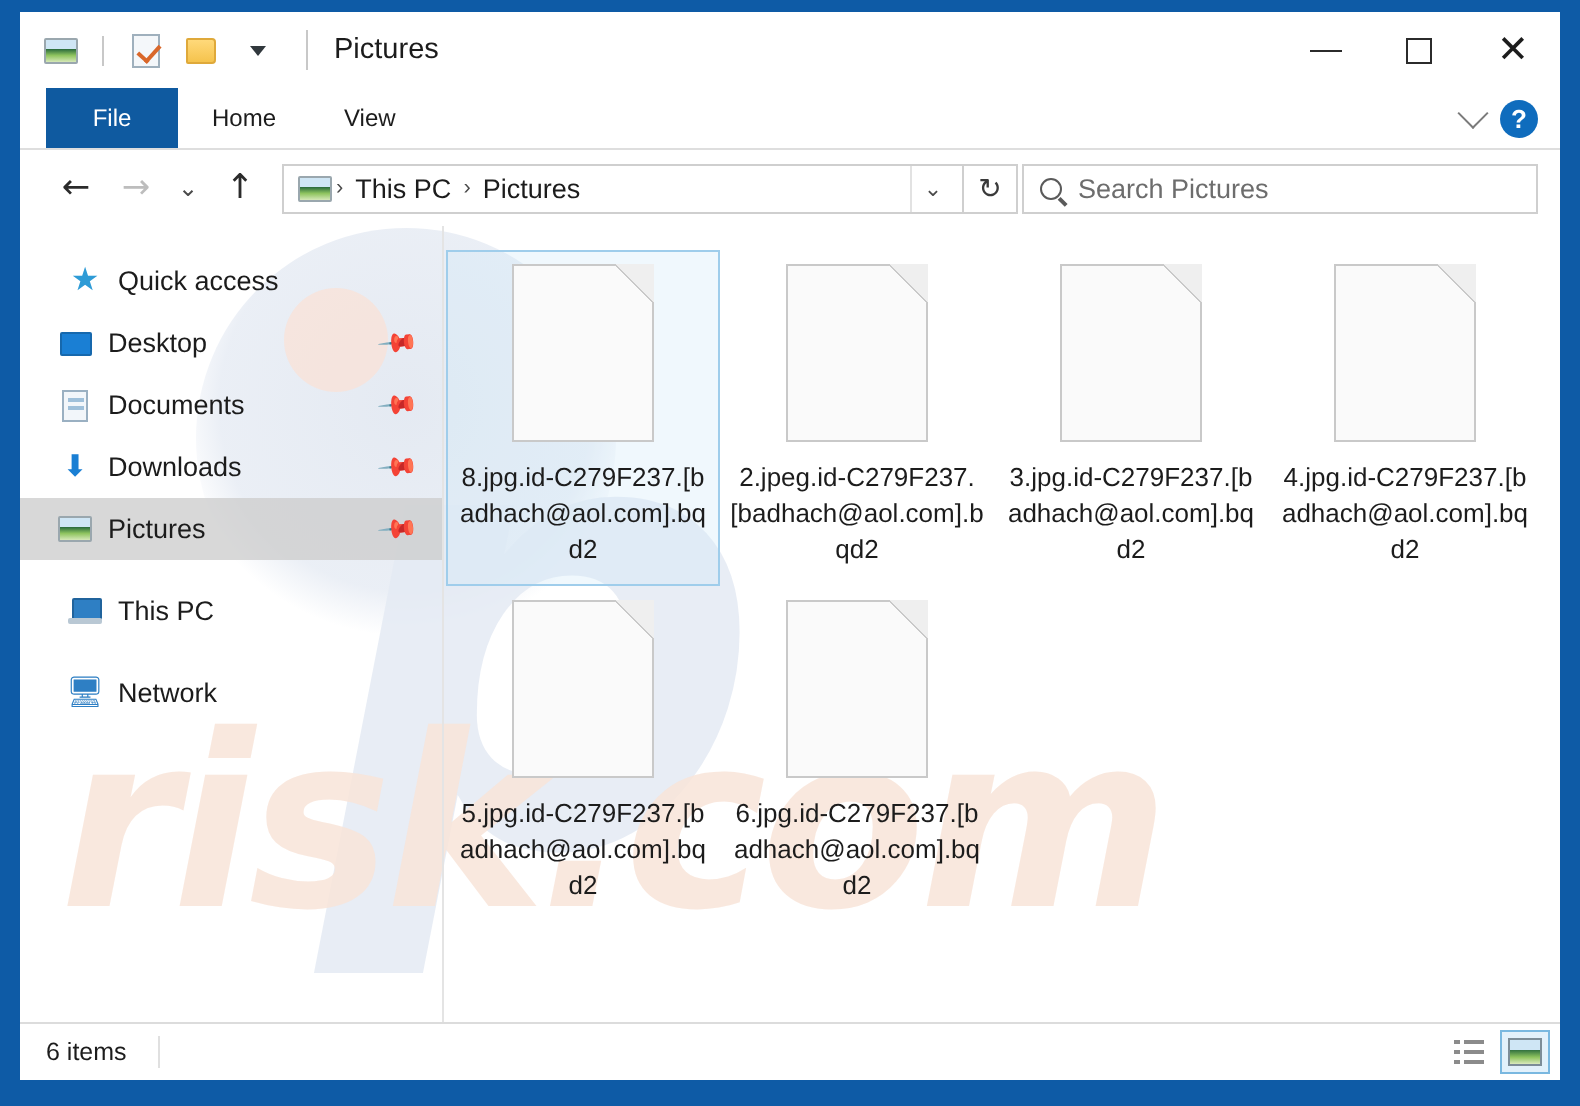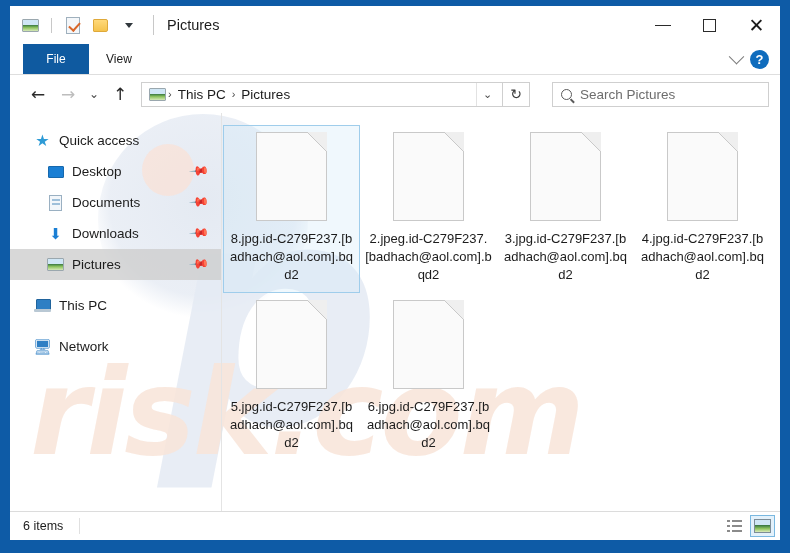--- a/index.html
+++ b/index.html
@@ -216,27 +216,27 @@
   }
   #refresh-btn {
     width: 27px; height: 25px;
     border: 1px solid #cfcfcf;
     border-left: none;
     background: #fff;
     display: flex; align-items: center; justify-content: center;
     font-size: 14px; color: #3a3a3a;
   }
   #search-box {
-    width: 217px;
+    width: 258px;
     height: 25px;
     border: 1px solid #cfcfcf;
     background: #fff;
     display: flex;
     align-items: center;
-    margin-left: 22px;
+    margin-left: 2px;
     padding: 0 6px;
     gap: 8px;
   }
   #search-icon {
     width: 11px; height: 11px;
     border: 1.5px solid #5a5a5a;
     border-radius: 50%;
     position: relative;
     flex: none;
     margin-left: 2px;
@@ -264,21 +264,21 @@
   }
   .nav-item {
     height: 31px;
     display: flex;
     align-items: center;
     padding-right: 14px;
     gap: 8px;
   }
   .nav-item.selected { background: rgba(205,205,205,.78); }
   .nav-item.level0 { padding-left: 24px; }
-  .nav-item.level1 { padding-left: 37px; }
+  .nav-item.level1 { padding-left: 19px; }
   .nav-label { flex: 1; white-space: nowrap; }
   .nav-ico { width: 17px; height: 17px; flex: none; display: flex; align-items: center; justify-content: center; }
 
   .ico-star { color: #2e9bd6; font-size: 16px; line-height: 16px; }
   .ico-desktop { width: 16px; height: 12px; background: #1a7fd4; border: 1px solid #1668ad; border-radius: 1px; }
   .ico-doc {
     width: 13px; height: 16px; background: #f2f6fa; border: 1px solid #9ab0c2;
     position: relative;
   }
   .ico-doc::after {
@@ -439,20 +439,21 @@
           <span class="cap-max"></span>
         </div>
       <div class="cap-btn">
         <span class="cap-close">✕</span>
       </div>
     </div>
   </div>
 
   <div id="ribbon">
     <div class="tab file">File</div>
+    <div class="tab">Home</div>
     <div class="tab">View</div>
     <div id="ribbon-right">
       <span class="chev-small"></span>
       <span id="help-icon">?</span>
     </div>
   </div>
 
   <div id="address-row">
     <div class="nav-btn">←</div>
     <div class="nav-btn disabled">→</div>

